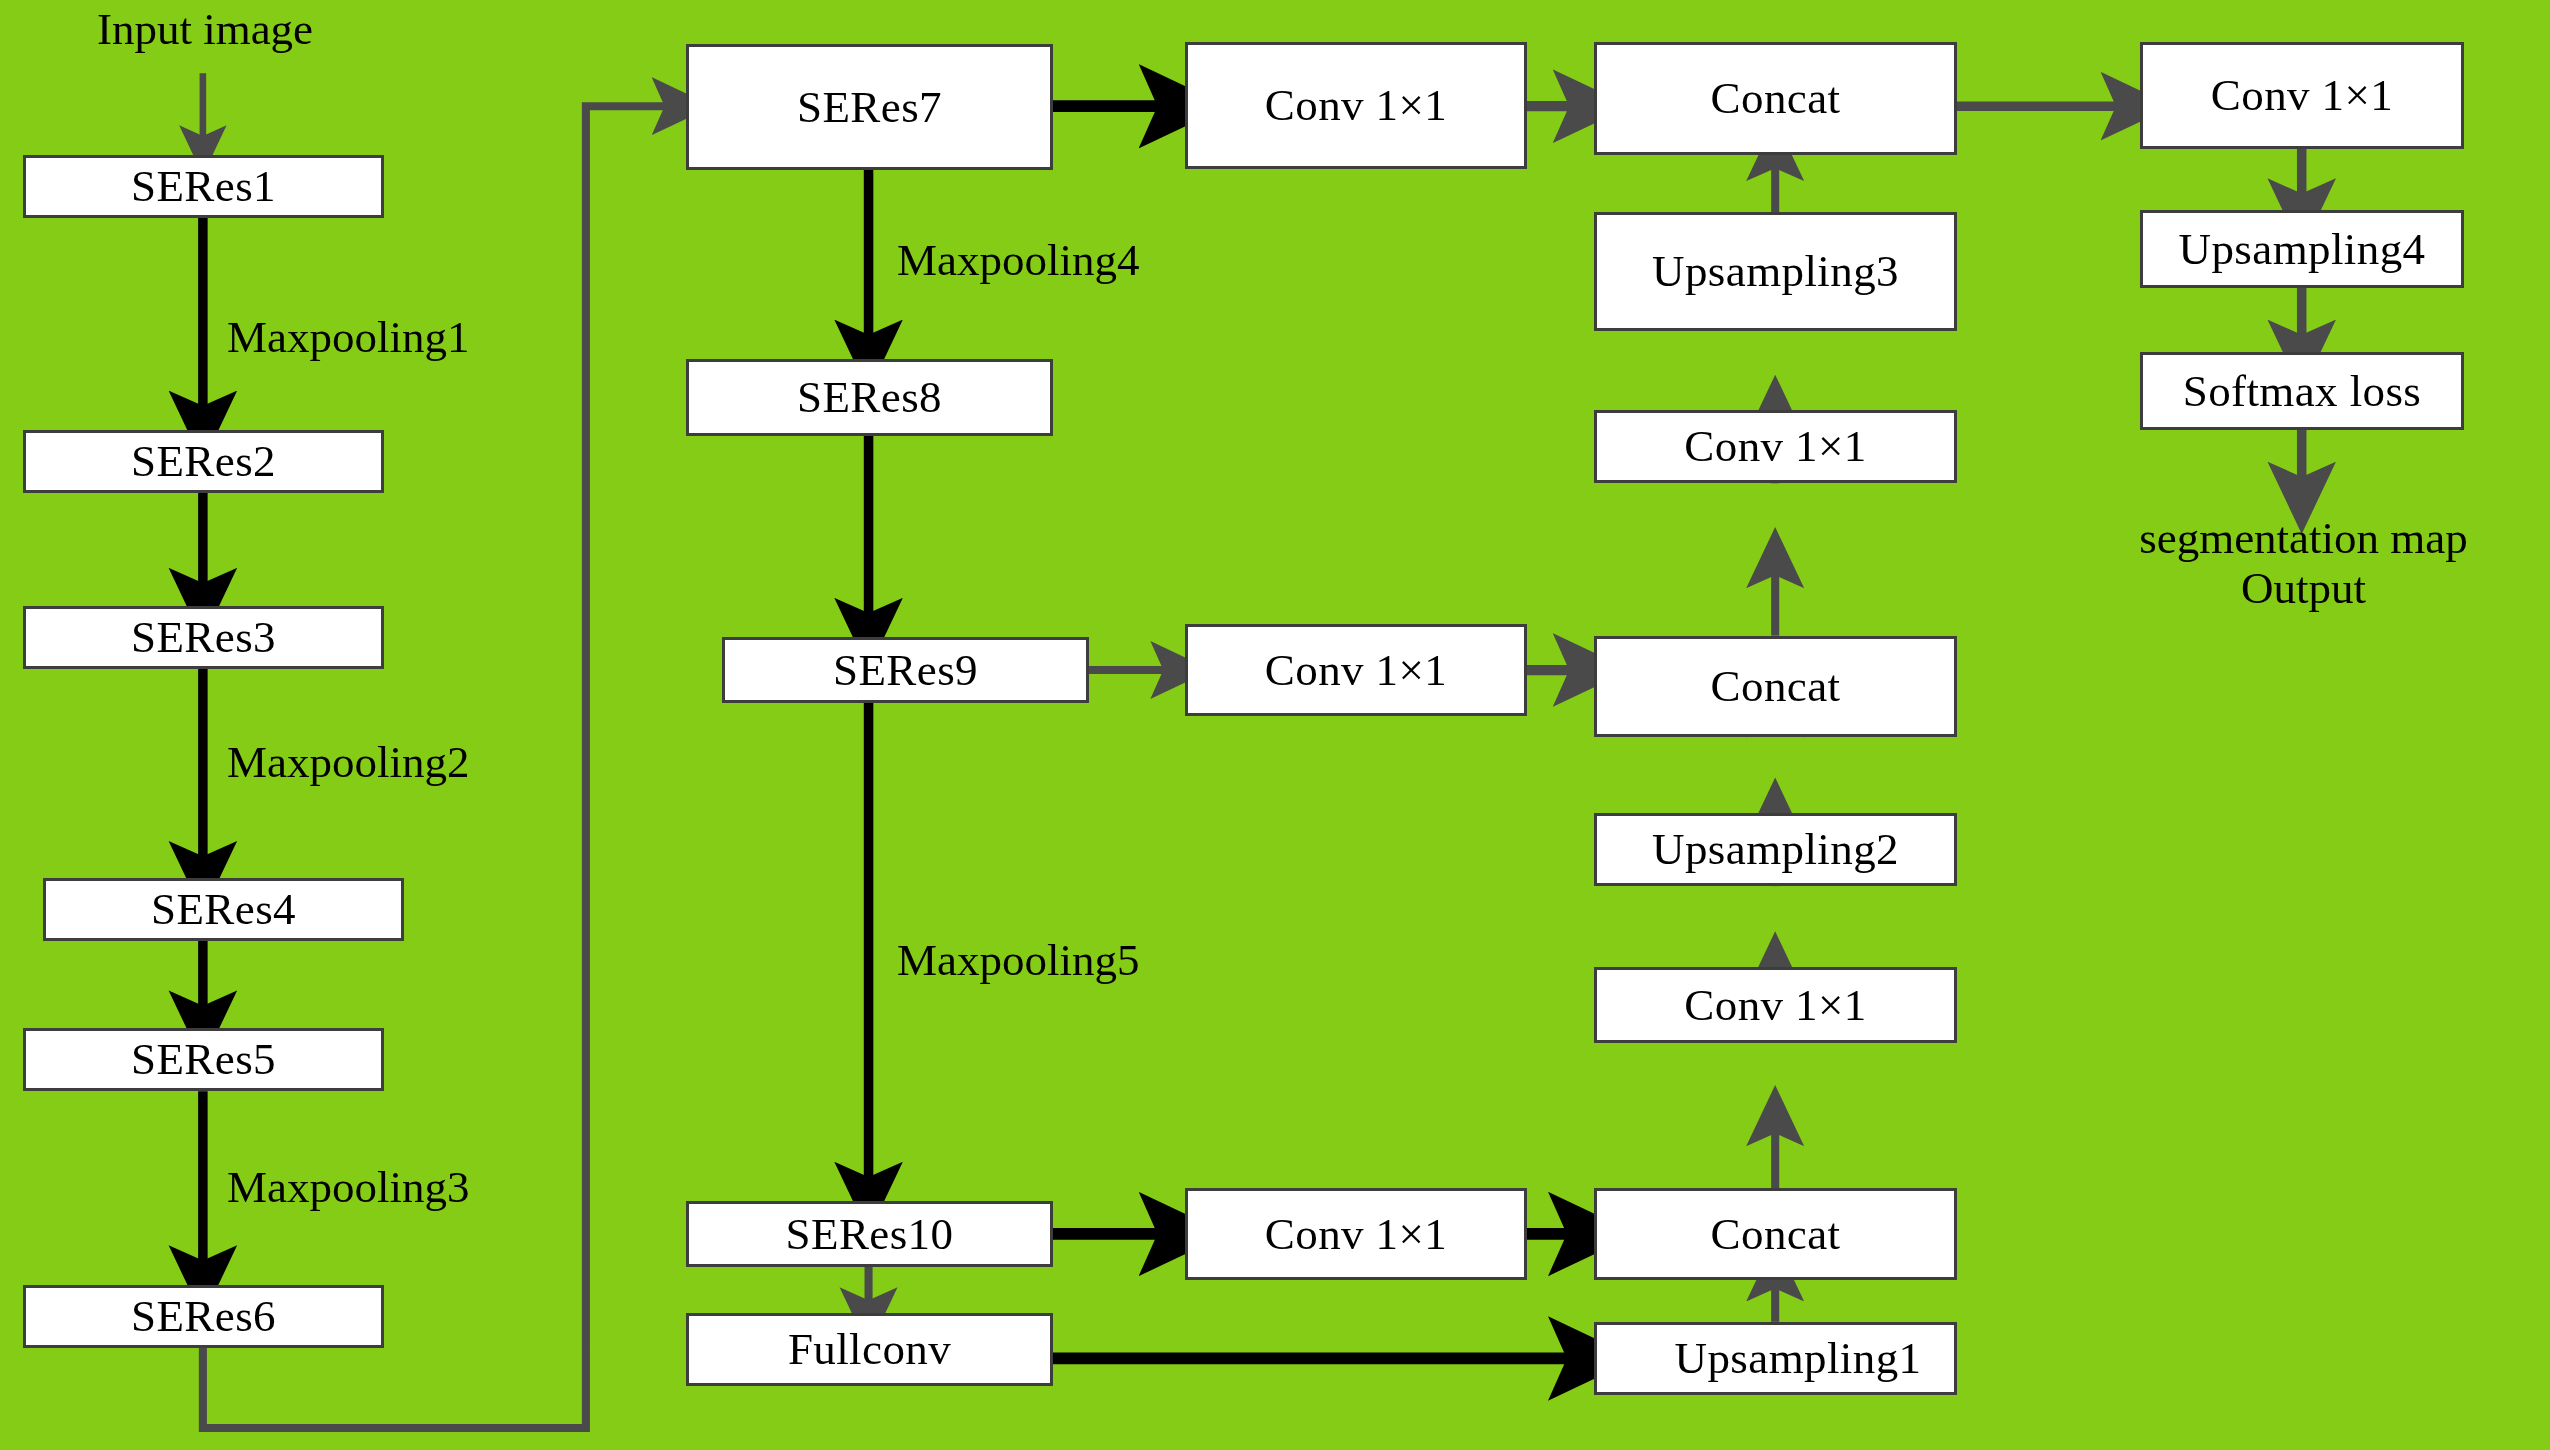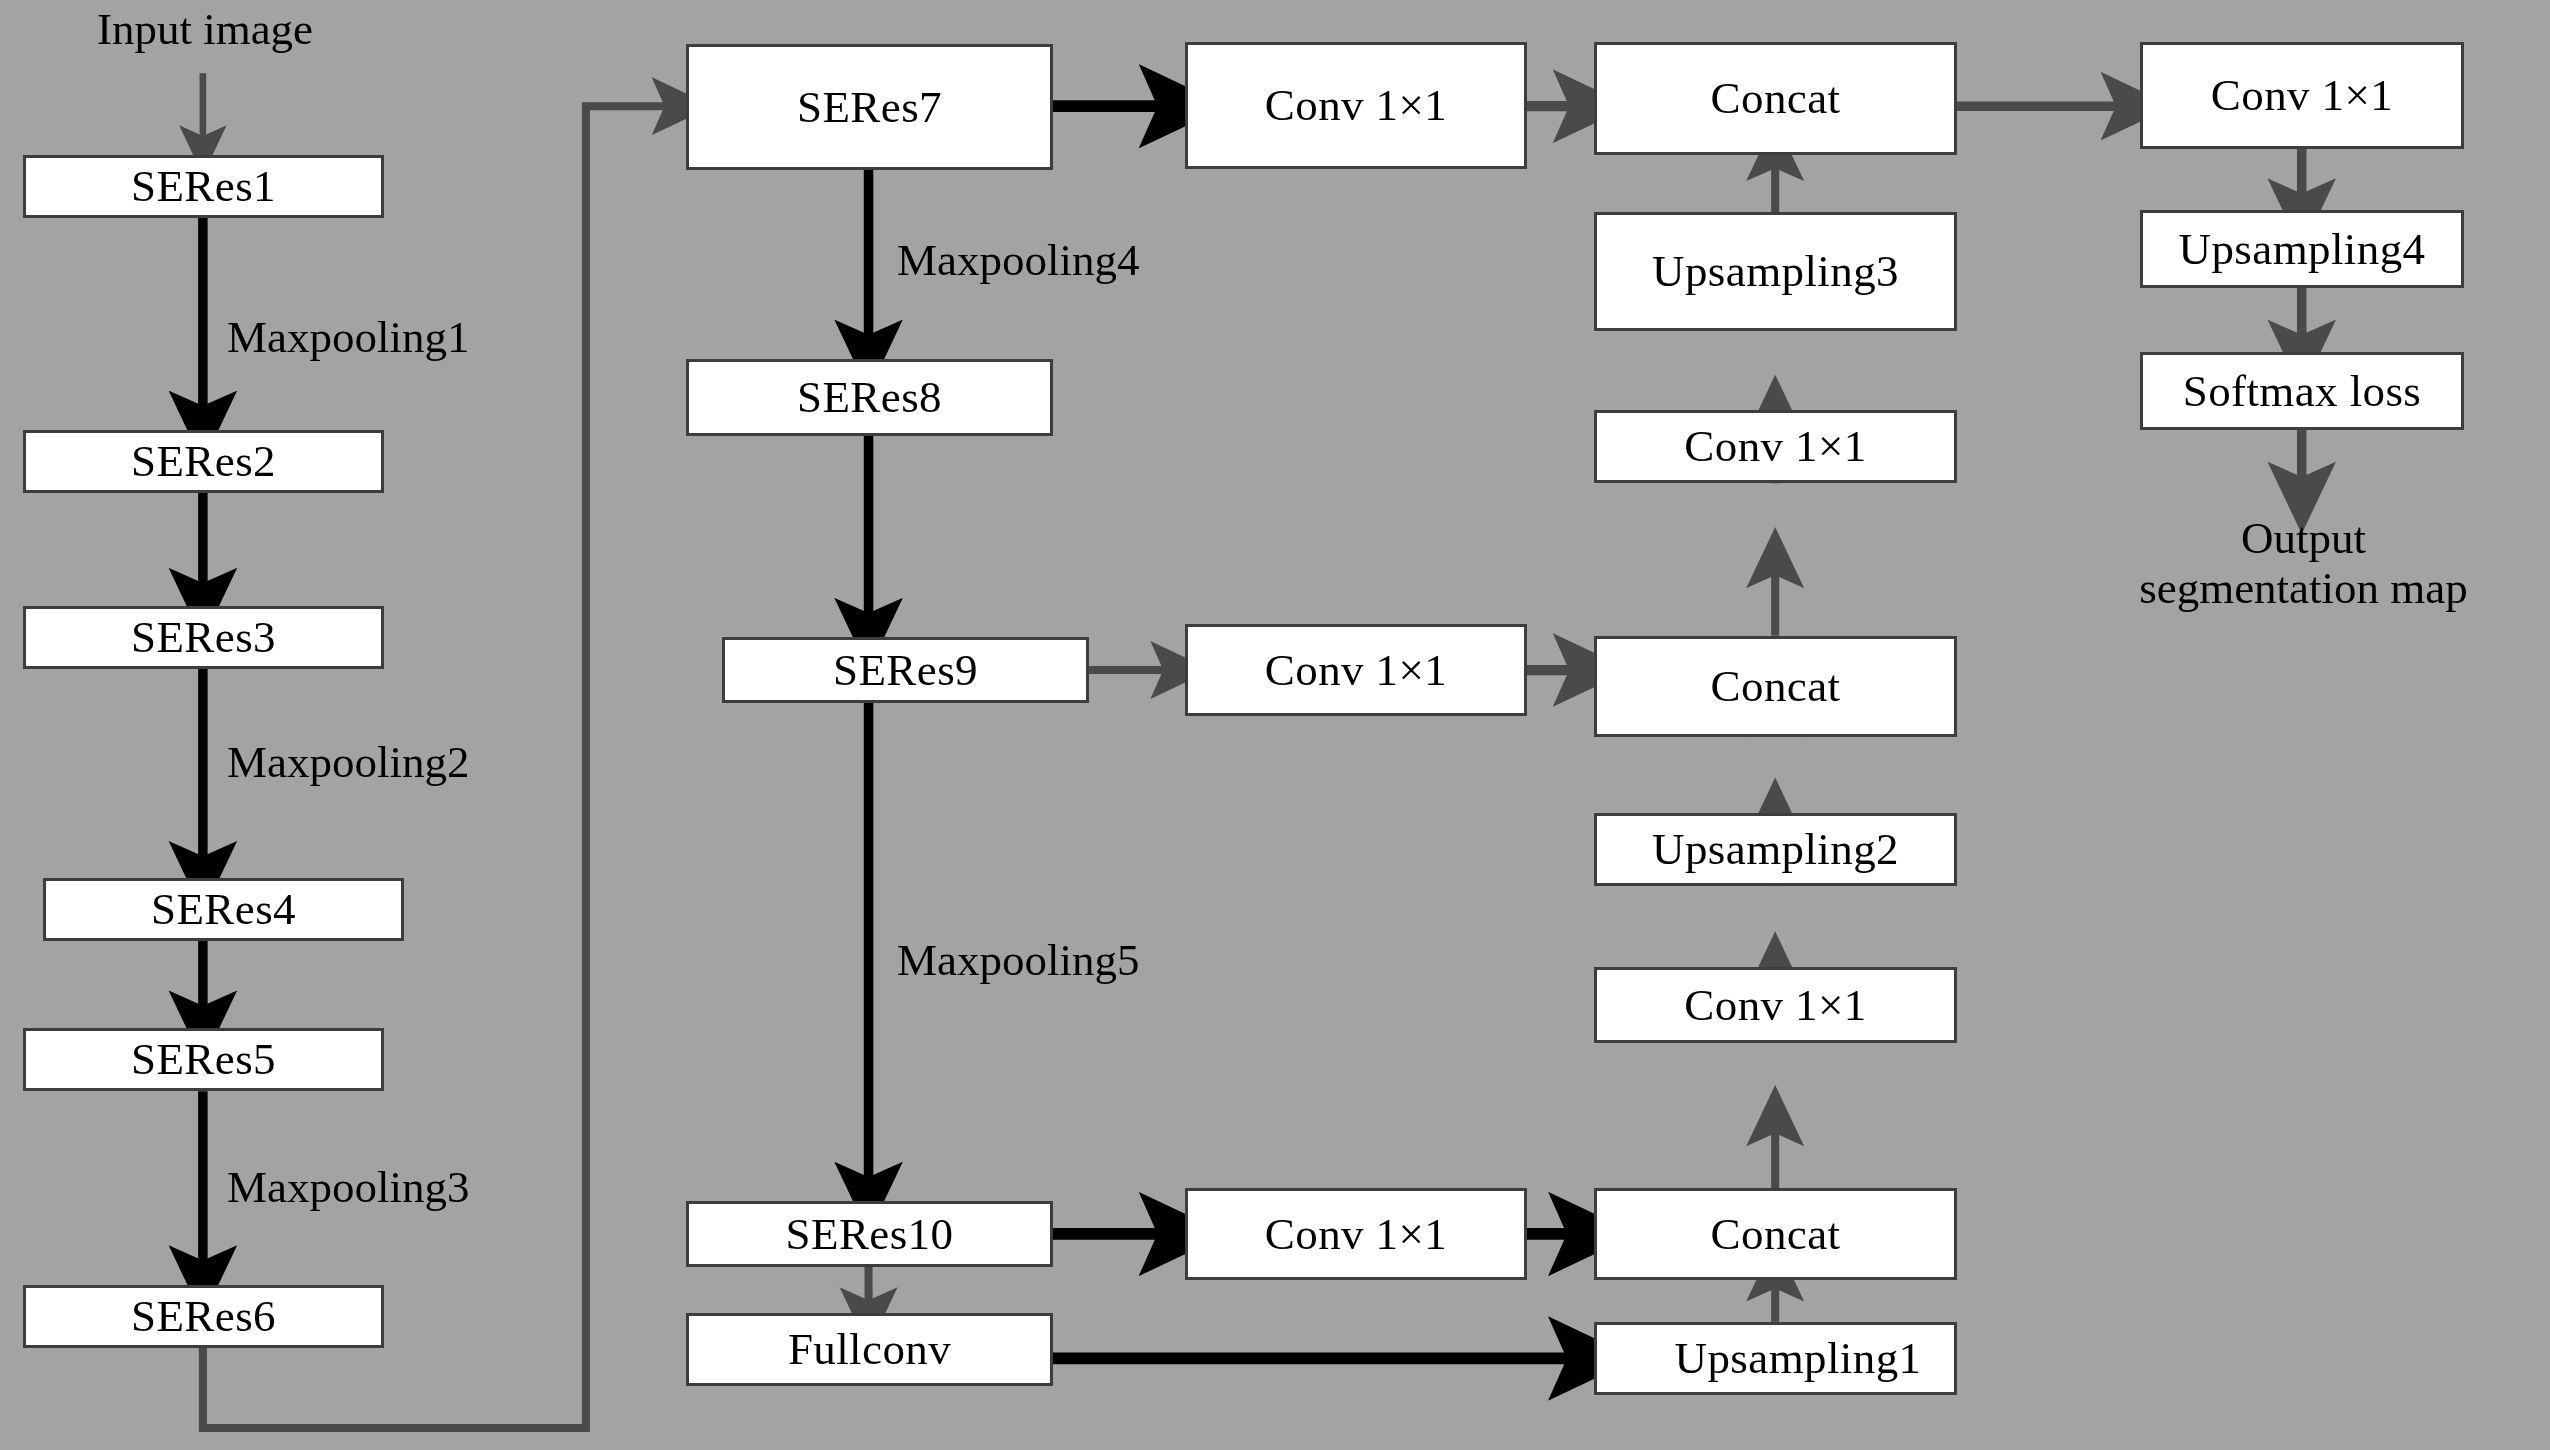--- a/index.html
+++ b/index.html
@@ -1,19 +1,19 @@
 <!DOCTYPE html>
 <html style="font-size:11.7px"><head>
 <meta charset="utf-8">
 <style>
   html,body{margin:0;padding:0;background:#ffffff;}
   #stage{
     position:relative;
     width:2550px;height:1450px;
-    background:#a3a3a3;
+    background:#84cc16;
     font-family:"Liberation Serif","DejaVu Serif",serif;
     overflow:hidden;
   }
   .node{
     position:absolute;
     box-sizing:border-box;
     border:3.7px solid #3d3d3d;
     background:#ffffff;
     display:flex;align-items:center;justify-content:center;
     color:#000000;
@@ -117,22 +117,22 @@
 
       <path d="M3143,393 L3143,478" stroke="#4a4a4a" stroke-width="13" marker-end="url(#ah-gray)"></path>
 
       <path d="M3143,587 L3143,672" stroke="#4a4a4a" stroke-width="13" marker-end="url(#ah-gray)"></path>
     </g>
   </svg>
 
   <div class="free-label" style="left:44px;top:4.4px;width:322px;">Input image</div>
 
   <div class="free-label" style="left:2095px;top:513px;width:417px;">
+    <div>segmentation map</div>
     <div>Output</div>
-    <div>segmentation map</div>
   </div>
 
   <div class="edge-label" style="left:227px;top:315px;">Maxpooling1</div>
   <div class="edge-label" style="left:227px;top:740px;">Maxpooling2</div>
   <div class="edge-label" style="left:227px;top:1165px;">Maxpooling3</div>
   <div class="edge-label" style="left:897px;top:238px;">Maxpooling4</div>
   <div class="edge-label" style="left:897px;top:938px;">Maxpooling5</div>
 
   <div class="node" style="left:23px;top:155px;width:361px;height:63px;">SERes1</div>
   <div class="node" style="left:23px;top:430px;width:361px;height:63px;">SERes2</div>

